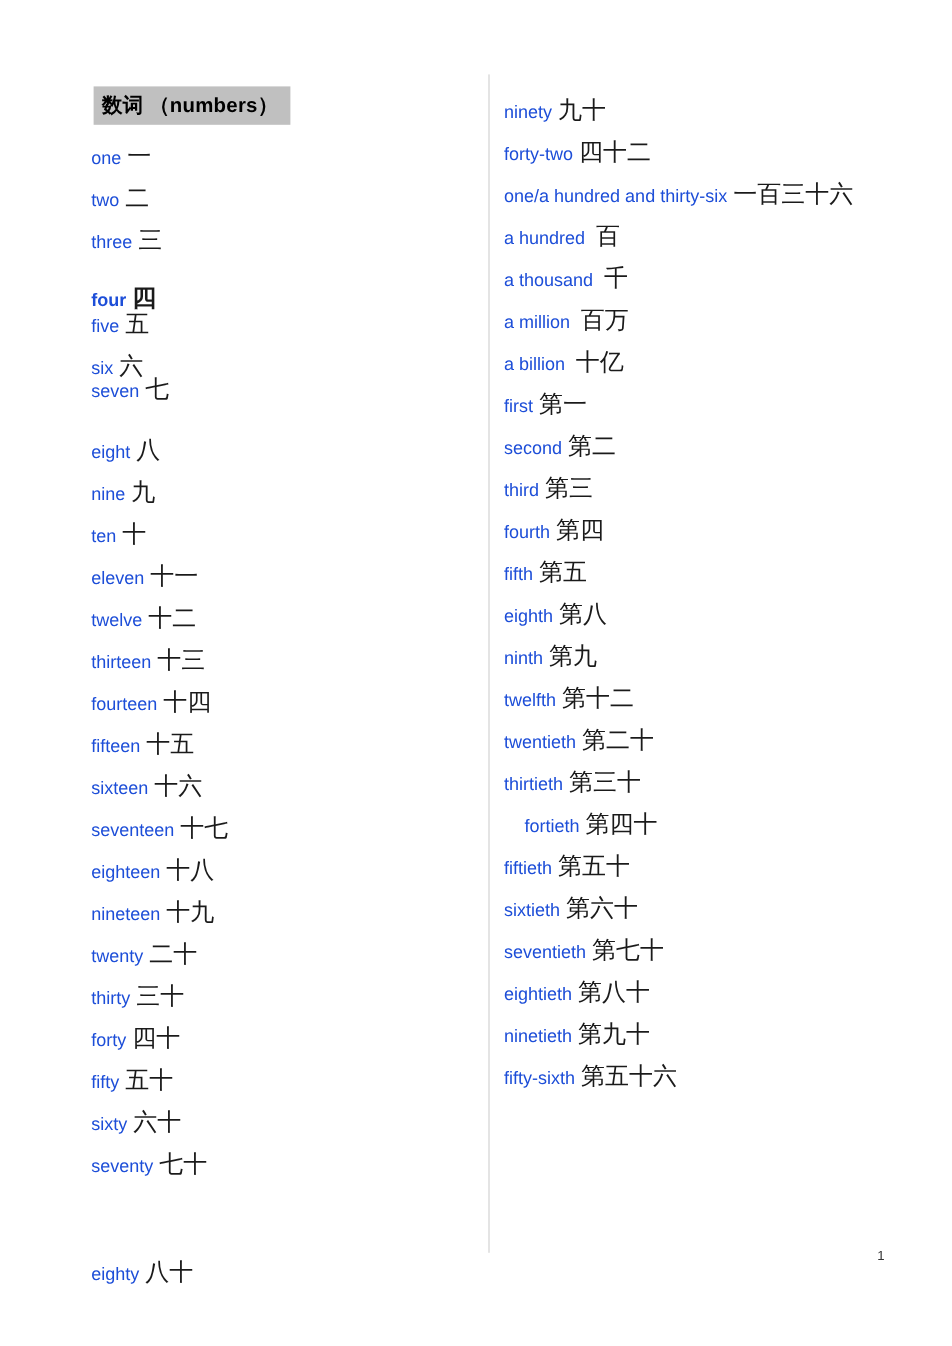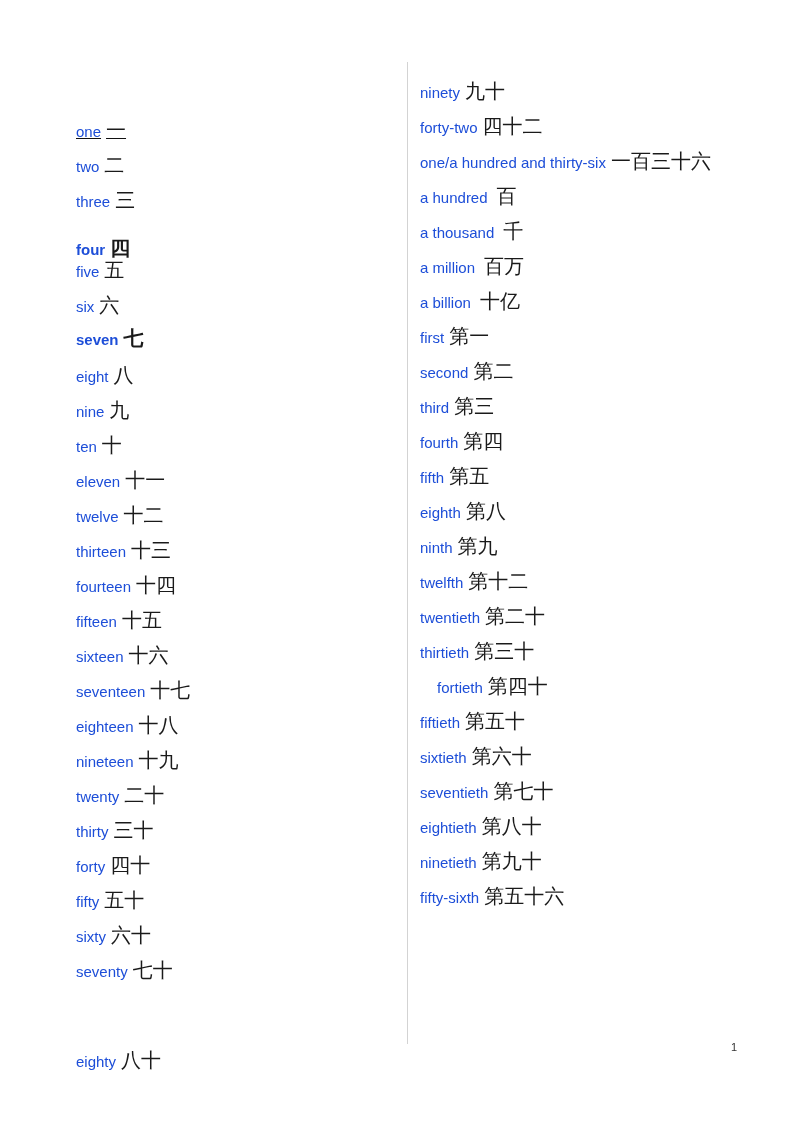--- a/index.html
+++ b/index.html
@@ -93,32 +93,35 @@
     line-height: 1;
     color: #333333;
     font-family: "Liberation Sans", sans-serif;
   }
 </style>
 </head>
 <body>
 
 <div class="page">
 
+  <div class="heading-wrap">
+    <span class="heading">数词 （numbers）</span>
+  </div>
 
   <div class="divider"></div>
 
   <div class="columns">
     <div class="col col-left">
-        <div class="entry" style="top: 120px; text-decoration: underline;"><span class="en">one</span><span class="zh">一</span></div>
+        <div class="entry" style="top: 120px;"><span class="en">one</span><span class="zh">一</span></div>
         <div class="entry" style="top: 155px;"><span class="en">two</span><span class="zh">二</span></div>
         <div class="entry" style="top: 190px;"><span class="en">three</span><span class="zh">三</span></div>
         <div class="entry" style="top: 238px; font-weight: bold;"><span class="en">four</span><span class="zh">四</span></div>
         <div class="entry" style="top: 260px;"><span class="en">five</span><span class="zh">五</span></div>
         <div class="entry" style="top: 295px;"><span class="en">six</span><span class="zh">六</span></div>
-        <div class="entry" style="top: 328px; font-weight: bold;"><span class="en">seven</span><span class="zh">七</span></div>
+        <div class="entry" style="top: 314px;"><span class="en">seven</span><span class="zh">七</span></div>
         <div class="entry" style="top: 365px;"><span class="en">eight</span><span class="zh">八</span></div>
         <div class="entry" style="top: 400px;"><span class="en">nine</span><span class="zh">九</span></div>
         <div class="entry" style="top: 435px;"><span class="en">ten</span><span class="zh">十</span></div>
         <div class="entry" style="top: 470px;"><span class="en">eleven</span><span class="zh">十一</span></div>
         <div class="entry" style="top: 505px;"><span class="en">twelve</span><span class="zh">十二</span></div>
         <div class="entry" style="top: 540px;"><span class="en">thirteen</span><span class="zh">十三</span></div>
         <div class="entry" style="top: 575px;"><span class="en">fourteen</span><span class="zh">十四</span></div>
         <div class="entry" style="top: 610px;"><span class="en">fifteen</span><span class="zh">十五</span></div>
         <div class="entry" style="top: 645px;"><span class="en">sixteen</span><span class="zh">十六</span></div>
         <div class="entry" style="top: 680px;"><span class="en">seventeen</span><span class="zh">十七</span></div>

